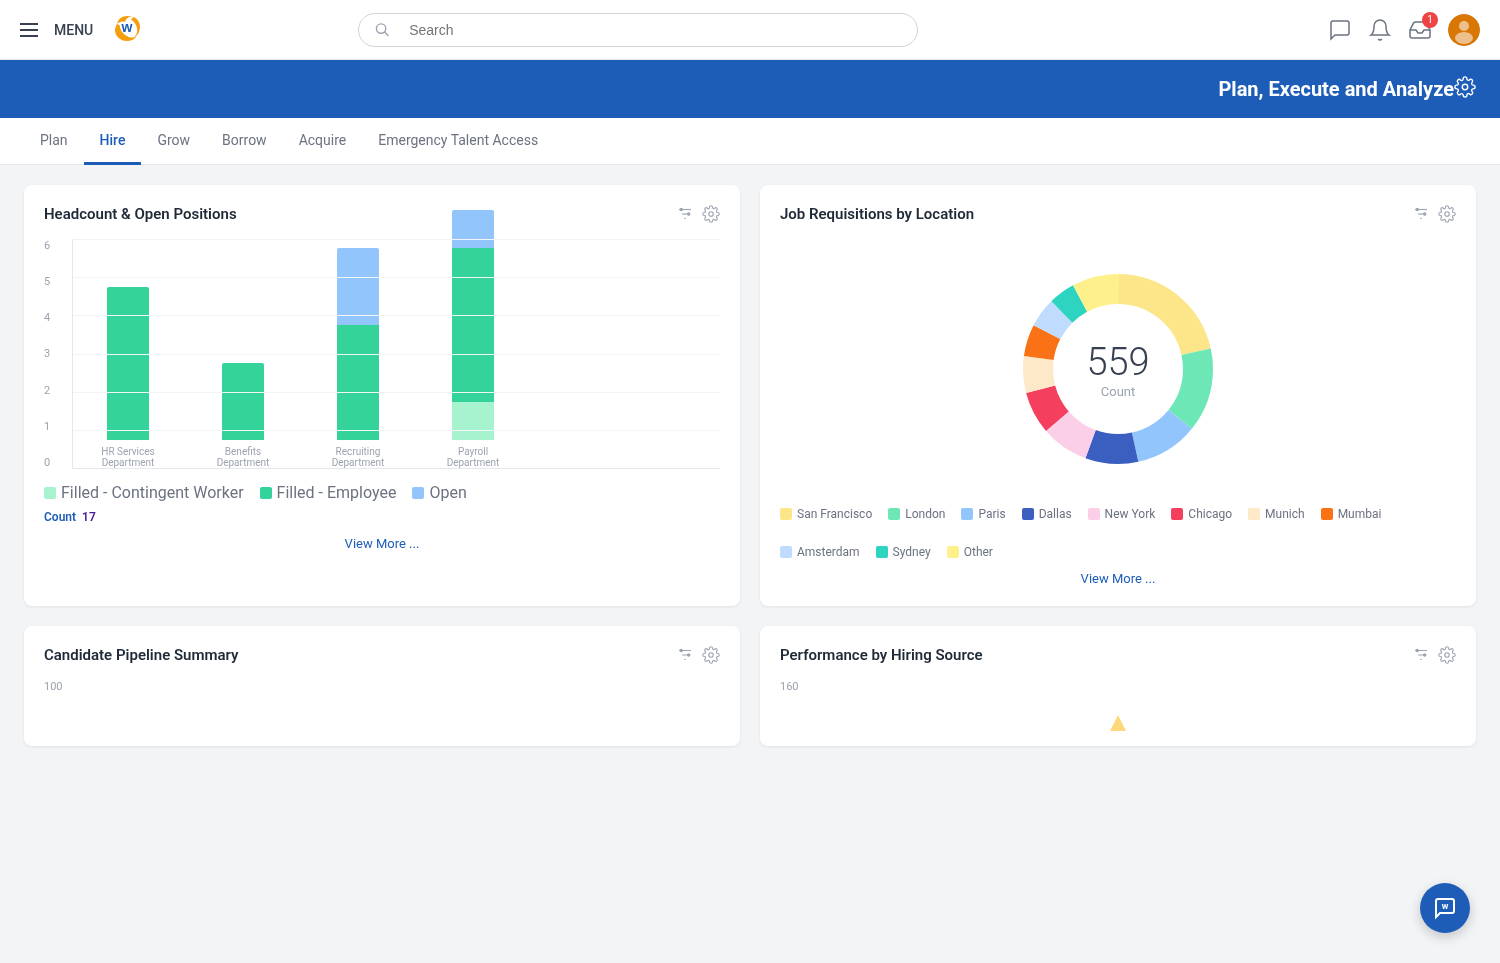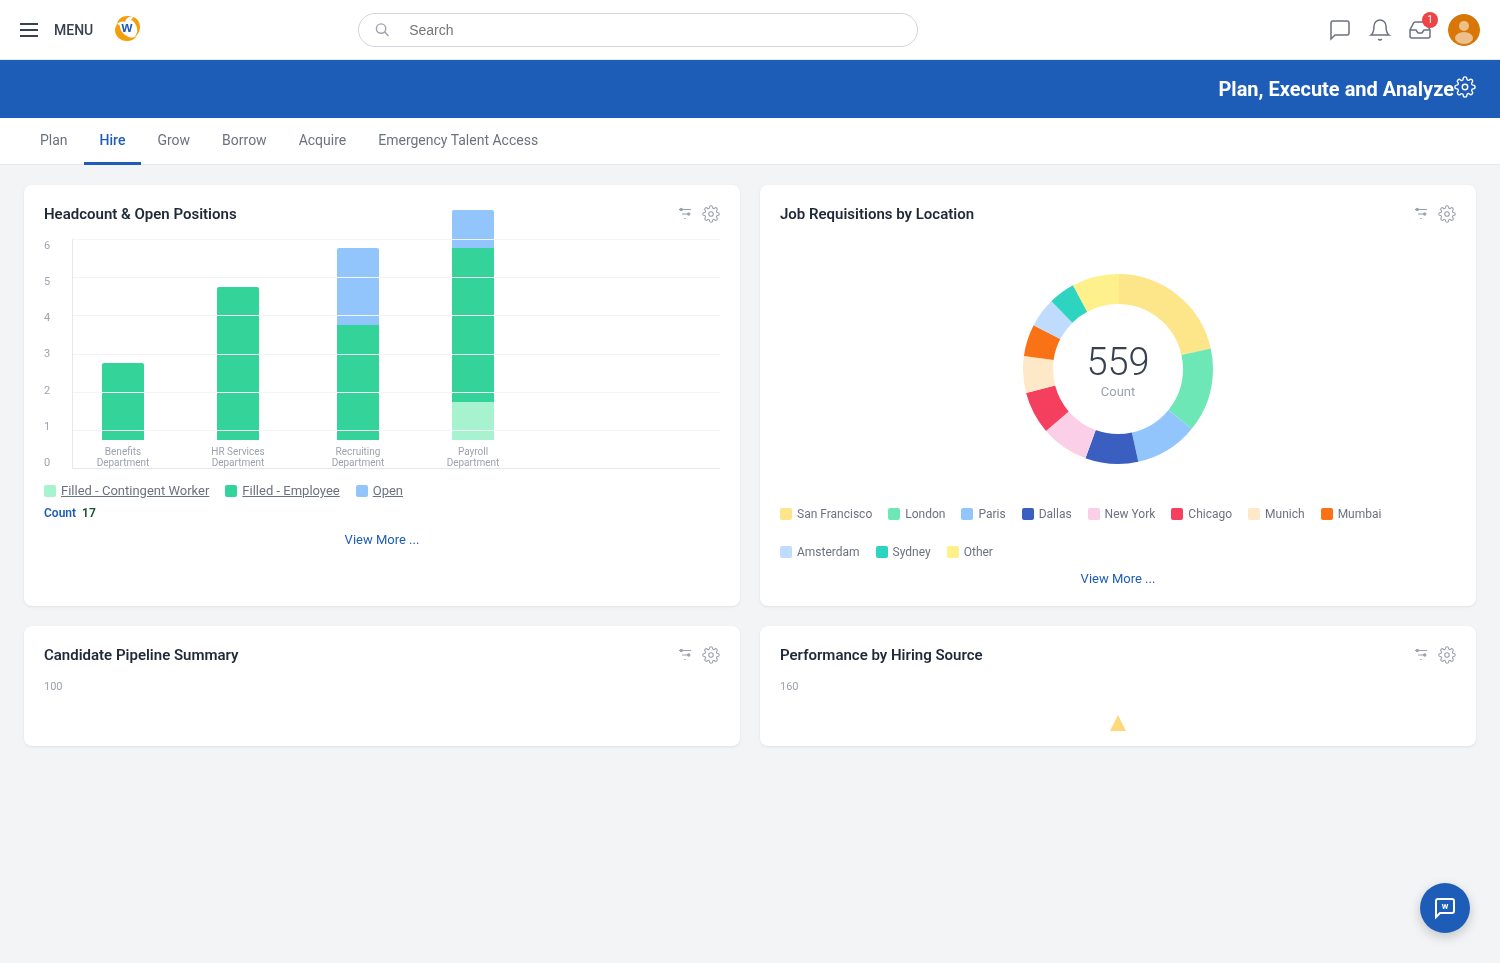--- a/index.html
+++ b/index.html
@@ -50,21 +50,21 @@
     
     .card {
       background: #fff; border-radius: 8px; padding: 20px;
       box-shadow: 0 1px 3px rgba(0,0,0,0.08);
     }
     .card-header { display: flex; align-items: center; justify-content: space-between; margin-bottom: 16px; }
     .card-title { font-size: 15px; font-weight: 600; color: #1f2937; }
     .card-actions { display: flex; gap: 8px; color: #9ca3af; }
 
     .chart-legend { display: flex; gap: 16px; margin-top: 12px; flex-wrap: wrap; }
-    .legend-item { display: flex; align-items: center; gap: 5px; font-size: 13px; color: #6b7280; text-decoration: underline; }
+    .legend-item { display: flex; align-items: center; gap: 5px; font-size: 16px; color: #6b7280; }
     .legend-dot { width: 12px; height: 12px; border-radius: 2px; }
 
     .chart-count { font-size: 12px; color: #6b7280; margin-top: 8px; }
     .chart-count span { color: #1d5db8; font-weight: 600; }
     .view-more { text-align: center; padding-top: 12px; font-size: 13px; color: #1d5db8; cursor: pointer; }
 
     
     .donut-wrap { display: flex; justify-content: center; align-items: center; padding: 20px 0; }
 
     .donut-legend { display: flex; flex-wrap: wrap; gap: 24px 16px; margin-top: 8px; }
@@ -203,30 +203,30 @@
           <div style="position:absolute;top:0%;left:0;right:0;border-top:1px solid #f3f4f6;"></div>
           <div style="position:absolute;top:16.7%;left:0;right:0;border-top:1px solid #f3f4f6;"></div>
           <div style="position:absolute;top:33.3%;left:0;right:0;border-top:1px solid #f3f4f6;"></div>
           <div style="position:absolute;top:50%;left:0;right:0;border-top:1px solid #f3f4f6;"></div>
           <div style="position:absolute;top:66.7%;left:0;right:0;border-top:1px solid #f3f4f6;"></div>
           <div style="position:absolute;top:83.3%;left:0;right:0;border-top:1px solid #f3f4f6;"></div>
         </div>
 
         <div style="display:flex;flex-direction:column;align-items:center;">
           <div style="display:flex;flex-direction:column;justify-content:flex-end;height:230px;">
+            <div style="width:42px;height:calc(230px * 4/6);background:#34d399;border-radius:2px 2px 0 0;"></div>
+          </div>
+          <div style="font-size:10px;color:#9ca3af;margin-top:6px;text-align:center;width:90px;">HR Services Department</div>
+        </div>
+
+        <div style="display:flex;flex-direction:column;align-items:center;">
+          <div style="display:flex;flex-direction:column;justify-content:flex-end;height:230px;">
             <div style="width:42px;height:calc(230px * 2/6);background:#34d399;border-radius:2px 2px 0 0;"></div>
           </div>
           <div style="font-size:10px;color:#9ca3af;margin-top:6px;text-align:center;width:80px;">Benefits Department</div>
-        </div>
-
-        <div style="display:flex;flex-direction:column;align-items:center;">
-          <div style="display:flex;flex-direction:column;justify-content:flex-end;height:230px;">
-            <div style="width:42px;height:calc(230px * 4/6);background:#34d399;border-radius:2px 2px 0 0;"></div>
-          </div>
-          <div style="font-size:10px;color:#9ca3af;margin-top:6px;text-align:center;width:90px;">HR Services Department</div>
         </div>
 
         <div style="display:flex;flex-direction:column;align-items:center;">
           <div style="display:flex;flex-direction:column;justify-content:flex-end;height:230px;">
             <div style="width:42px;display:flex;flex-direction:column;justify-content:flex-end;">
               <div style="height:calc(230px * 2/6);background:#93c5fd;border-radius:2px 2px 0 0;"></div>
               <div style="height:calc(230px * 3/6);background:#34d399;"></div>
             </div>
           </div>
           <div style="font-size:10px;color:#9ca3af;margin-top:6px;text-align:center;width:90px;">Recruiting Department</div>
@@ -254,21 +254,21 @@
         <div class="legend-dot" style="background:#34d399;"></div>
         <span>Filled - Employee</span>
       </div>
       <div class="legend-item">
         <div class="legend-dot" style="background:#93c5fd;"></div>
         <span>Open</span>
       </div>
     </div>
 
     <div class="chart-count">
-      <span>Count</span>&nbsp;&nbsp;<span style="color:#14532d;font-weight:600;">17</span>
+      <span>Count</span>&nbsp;&nbsp;<span style="color:#4c1d95;font-weight:600;">17</span>
     </div>
 
     <div class="view-more">View More ...</div>
   </div>
 
   <div class="card">
     <div class="card-header">
       <span class="card-title">Job Requisitions by Location</span>
       <div class="card-actions">
         <svg width="18" height="18" viewBox="0 0 24 24" fill="none" stroke="#9ca3af" stroke-width="1.5">

